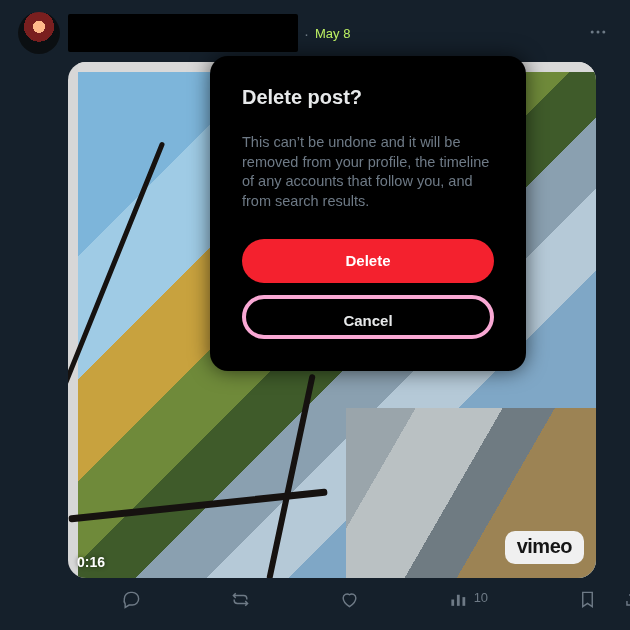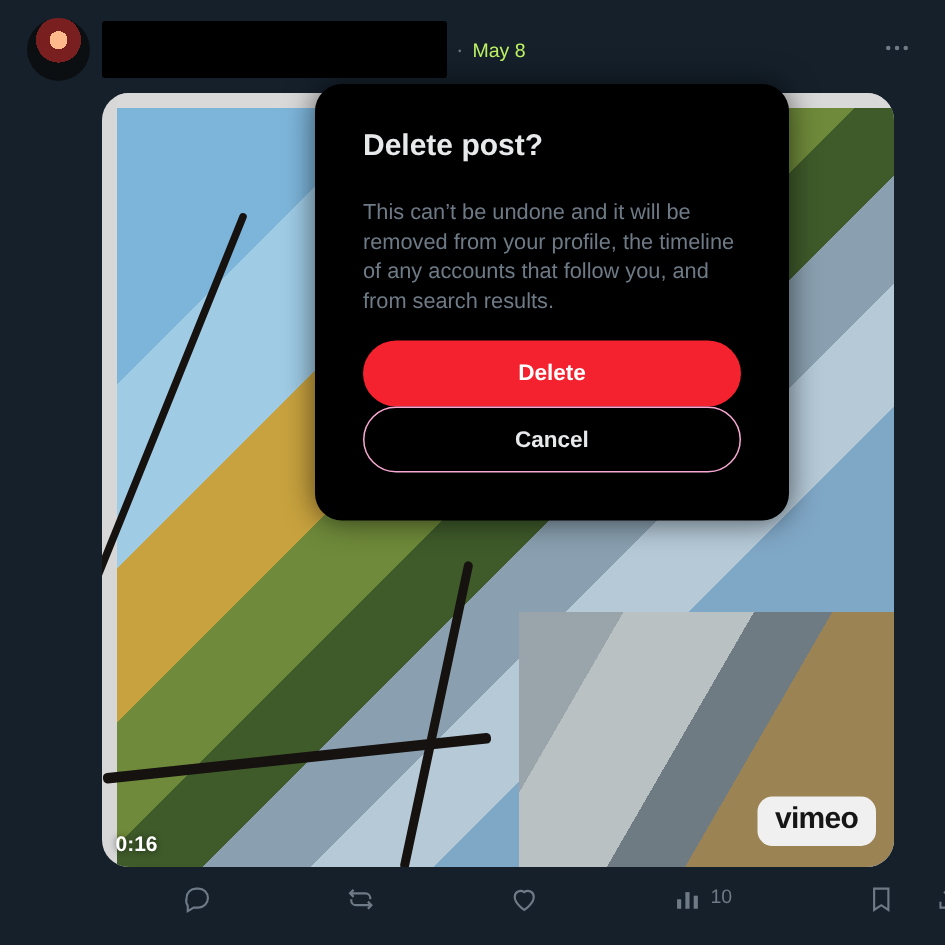--- a/index.html
+++ b/index.html
@@ -63,27 +63,27 @@
     .act svg{width:19px;height:19px;fill:none;stroke:#6e7a86;stroke-width:1.8}
     .act-views svg{stroke:none;fill:#6e7a86}
     .act span{font-size:13px;color:#6e7a86}
     .act-trail{display:flex;gap:18px}
     
     .modal{
       position:absolute;left:210px;top:56px;width:316px;background:#000;border-radius:18px;
       padding:30px 32px 32px;box-shadow:0 0 20px rgba(0,0,0,.6);
     }
     .modal h1{font-size:20px;font-weight:800;color:#e7e9ea;margin-bottom:24px}
-    .modal p{font-size:14.5px;color:#6e7a86;line-height:1.35;margin-bottom:16px}
+    .modal p{font-size:14.5px;color:#6e7a86;line-height:1.35;margin-bottom:28px}
     .btn{
       display:block;width:100%;height:44px;border-radius:22px;font-size:15px;font-weight:700;
-      text-align:center;line-height:44px;cursor:pointer;border:none;
+      text-align:center;line-height:44px;cursor:pointer;border:none;margin-bottom:12px;
     }
     .btn-danger{background:#f4212e;color:#fff}
-    .btn-cancel{background:#000;color:#e7e9ea;border:1px solid #f9a8d4;margin-bottom:0}
+    .btn-cancel{background:#000;color:#e7e9ea;border:4px solid #f9a8d4;margin-bottom:0}
   </style>
 </head>
 <body>
 
 <div class="post">
   <div class="head">
     <div class="avatar"></div>
     <div class="name-block">
       <div class="name-redact"></div>
       <span class="interpunct">·</span>

